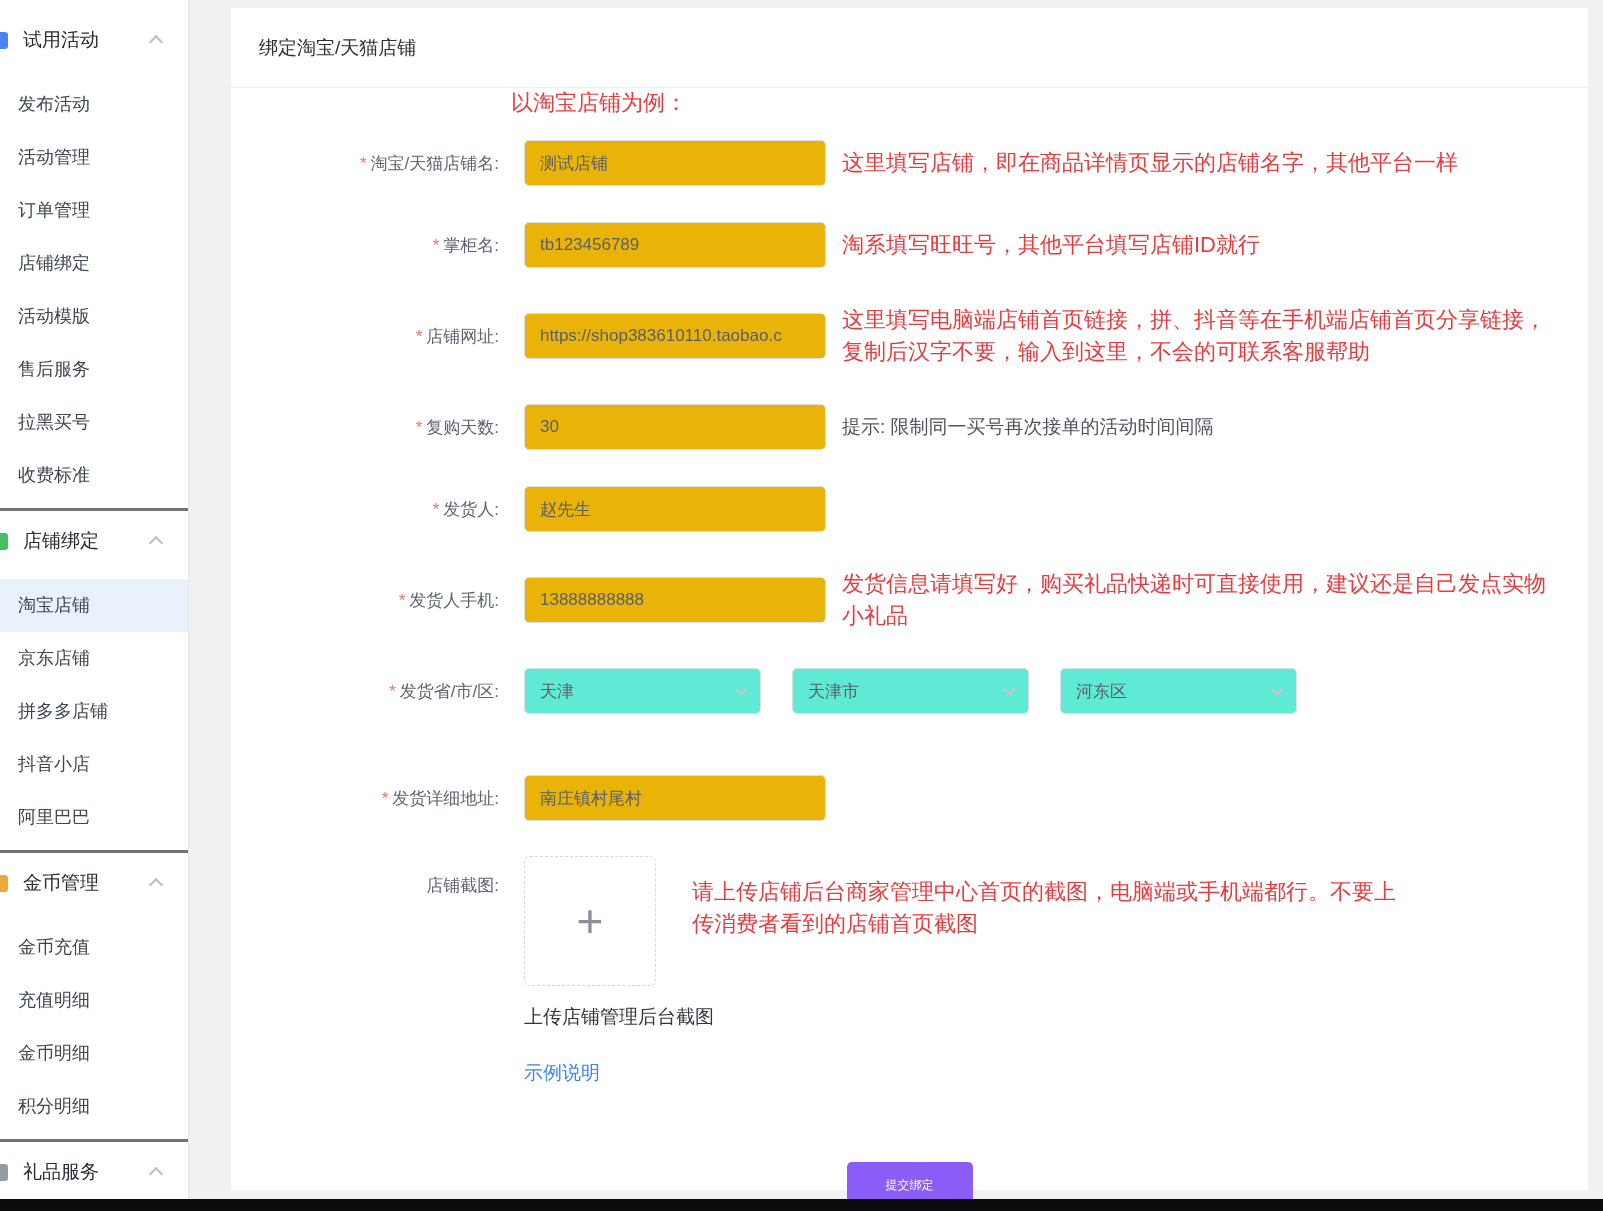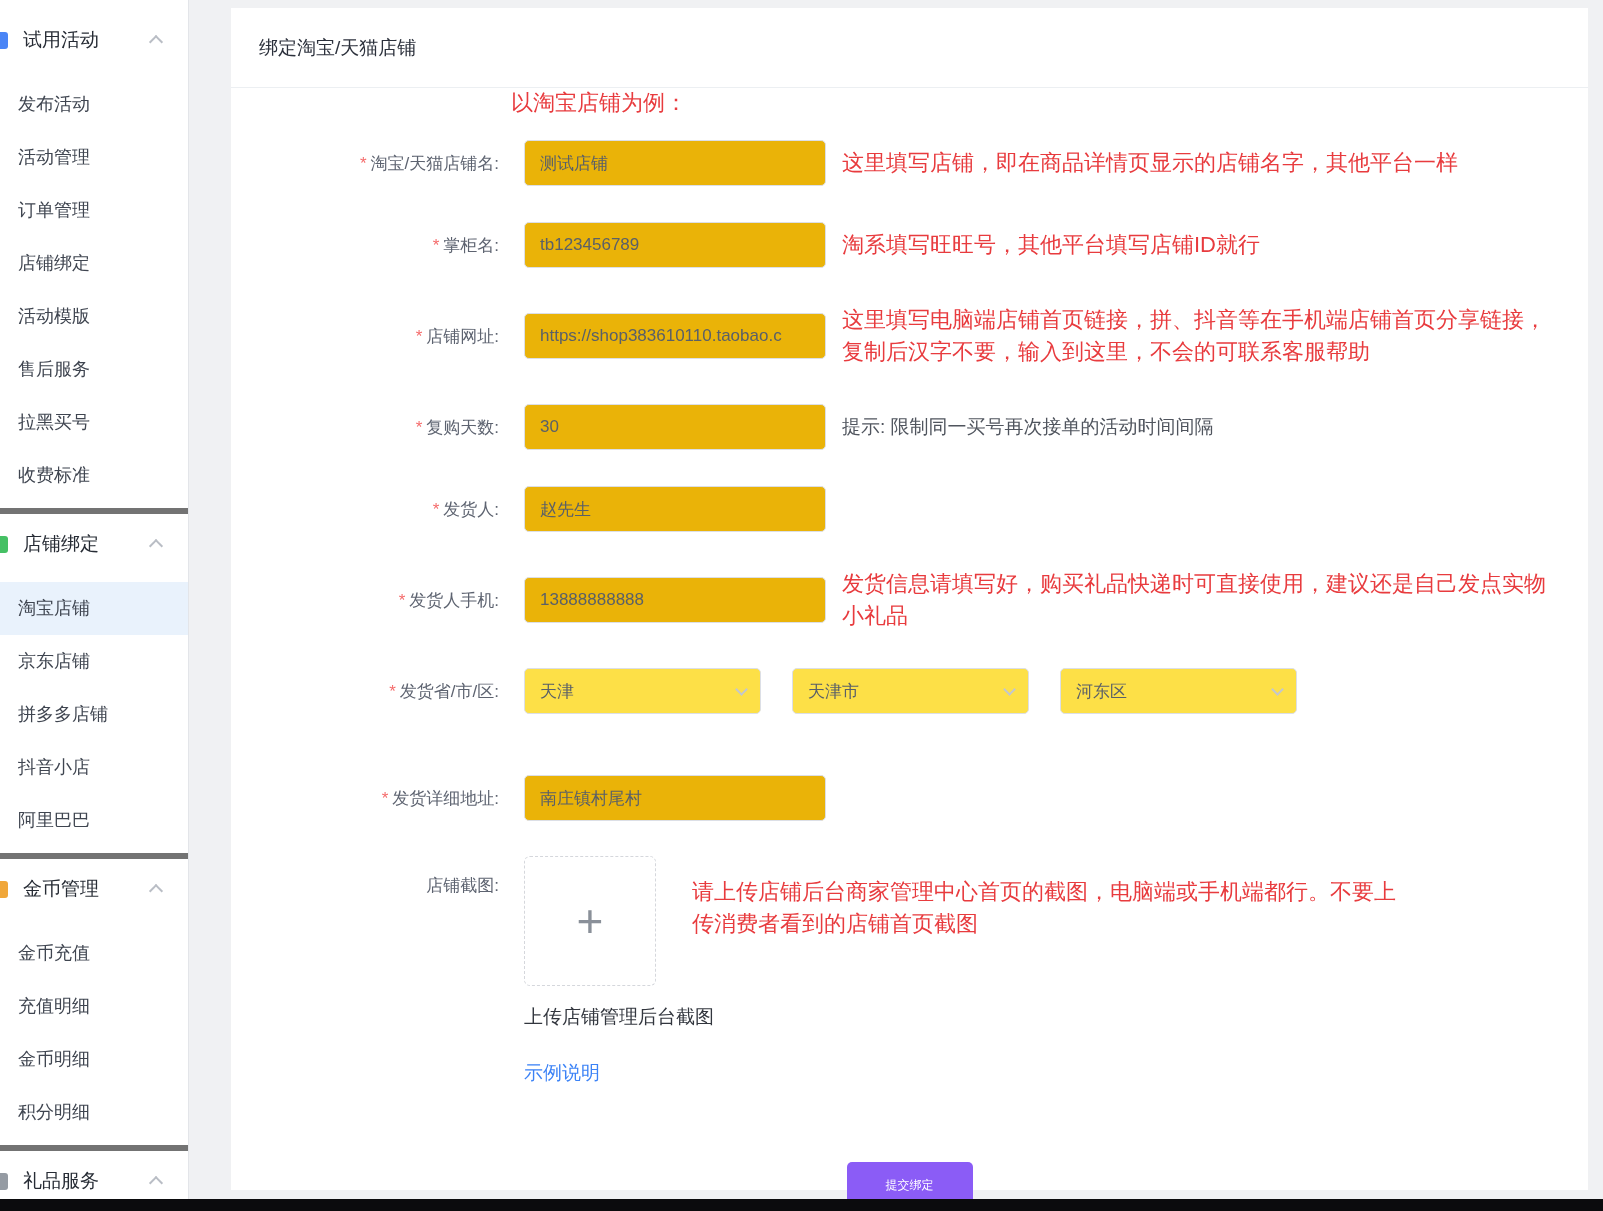--- a/index.html
+++ b/index.html
@@ -10,21 +10,21 @@
     position:relative;
     overflow:hidden;
     color:#303133;
   }
 
   
   .sidebar {
     position:absolute; left:0; top:0; width:189px; height:1199px;
     background:#fff; border-right:1px solid #e3e5e9; overflow:hidden;
   }
-  .sb-section { padding:2px 0 6px; border-bottom:6px solid #737373; }
+  .sb-section { padding:2px 0 6px; border-bottom:3px solid #737373; }
   .sb-section.first { padding-top:12px; }
   .sb-parent {
     display:flex; align-items:center; height:56px; margin-bottom:10px;
     position:relative; font-size:19px; color:#272c35; cursor:pointer;
   }
   .sb-icon {
     width:17px; height:17px; border-radius:3px; flex:none;
     margin-left:-9px; margin-right:15px;
   }
   .chev-up {
@@ -78,21 +78,21 @@
     font-size:22px; line-height:32px; color:#e83b3e;
     font-weight:500; max-width:712px;
   }
   .note.gray { font-size:19px; color:#50555e; }
 
   .fselect {
     width:237px; height:46px; flex:none; margin-right:31px;
     border:1px solid #dcdfe6; border-radius:5px;
     padding:0 14px 0 15px; font-size:17px; color:#5a6068;
     display:flex; align-items:center; justify-content:space-between;
-    cursor:pointer; background:#fde047;
+    cursor:pointer; background:#5eead4;
   }
   .chev-down {
     width:9px; height:9px; margin-top:-4px;
     border-right:2px solid #c3c7cd; border-bottom:2px solid #c3c7cd;
     transform:rotate(45deg);
   }
 
   .upload-box {
     width:132px; height:130px; flex:none;
     border:1px dashed #d5d7dc; border-radius:6px;

